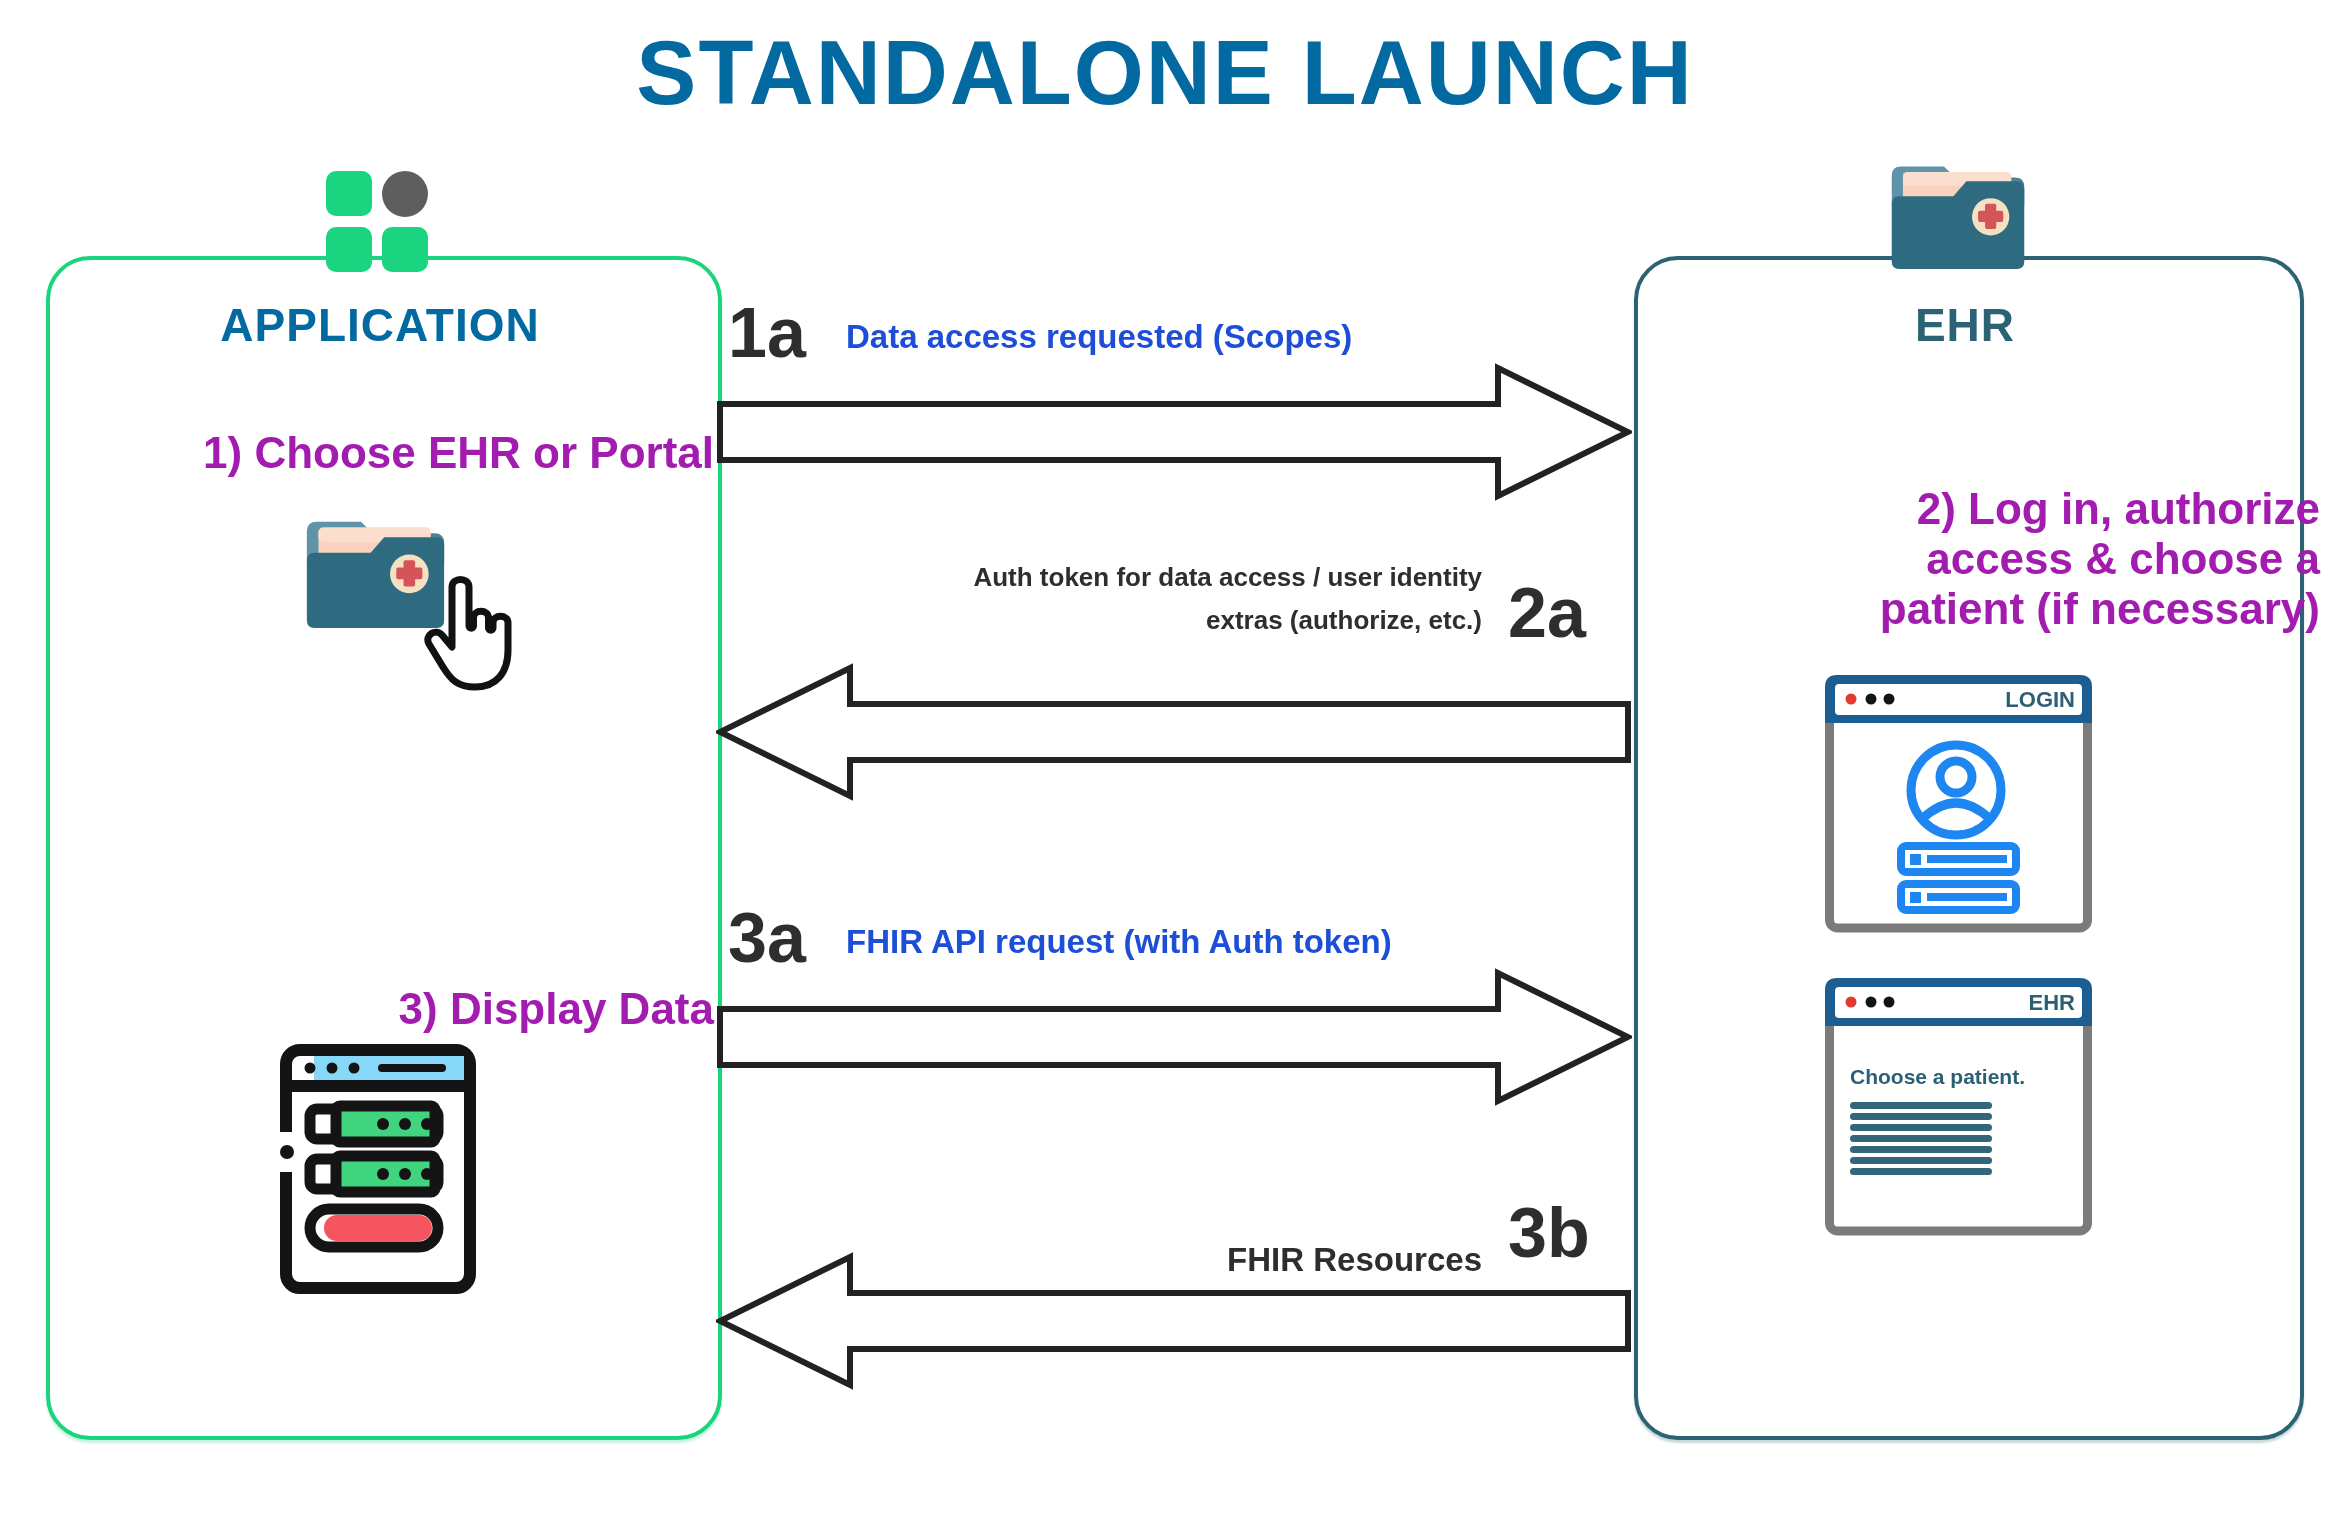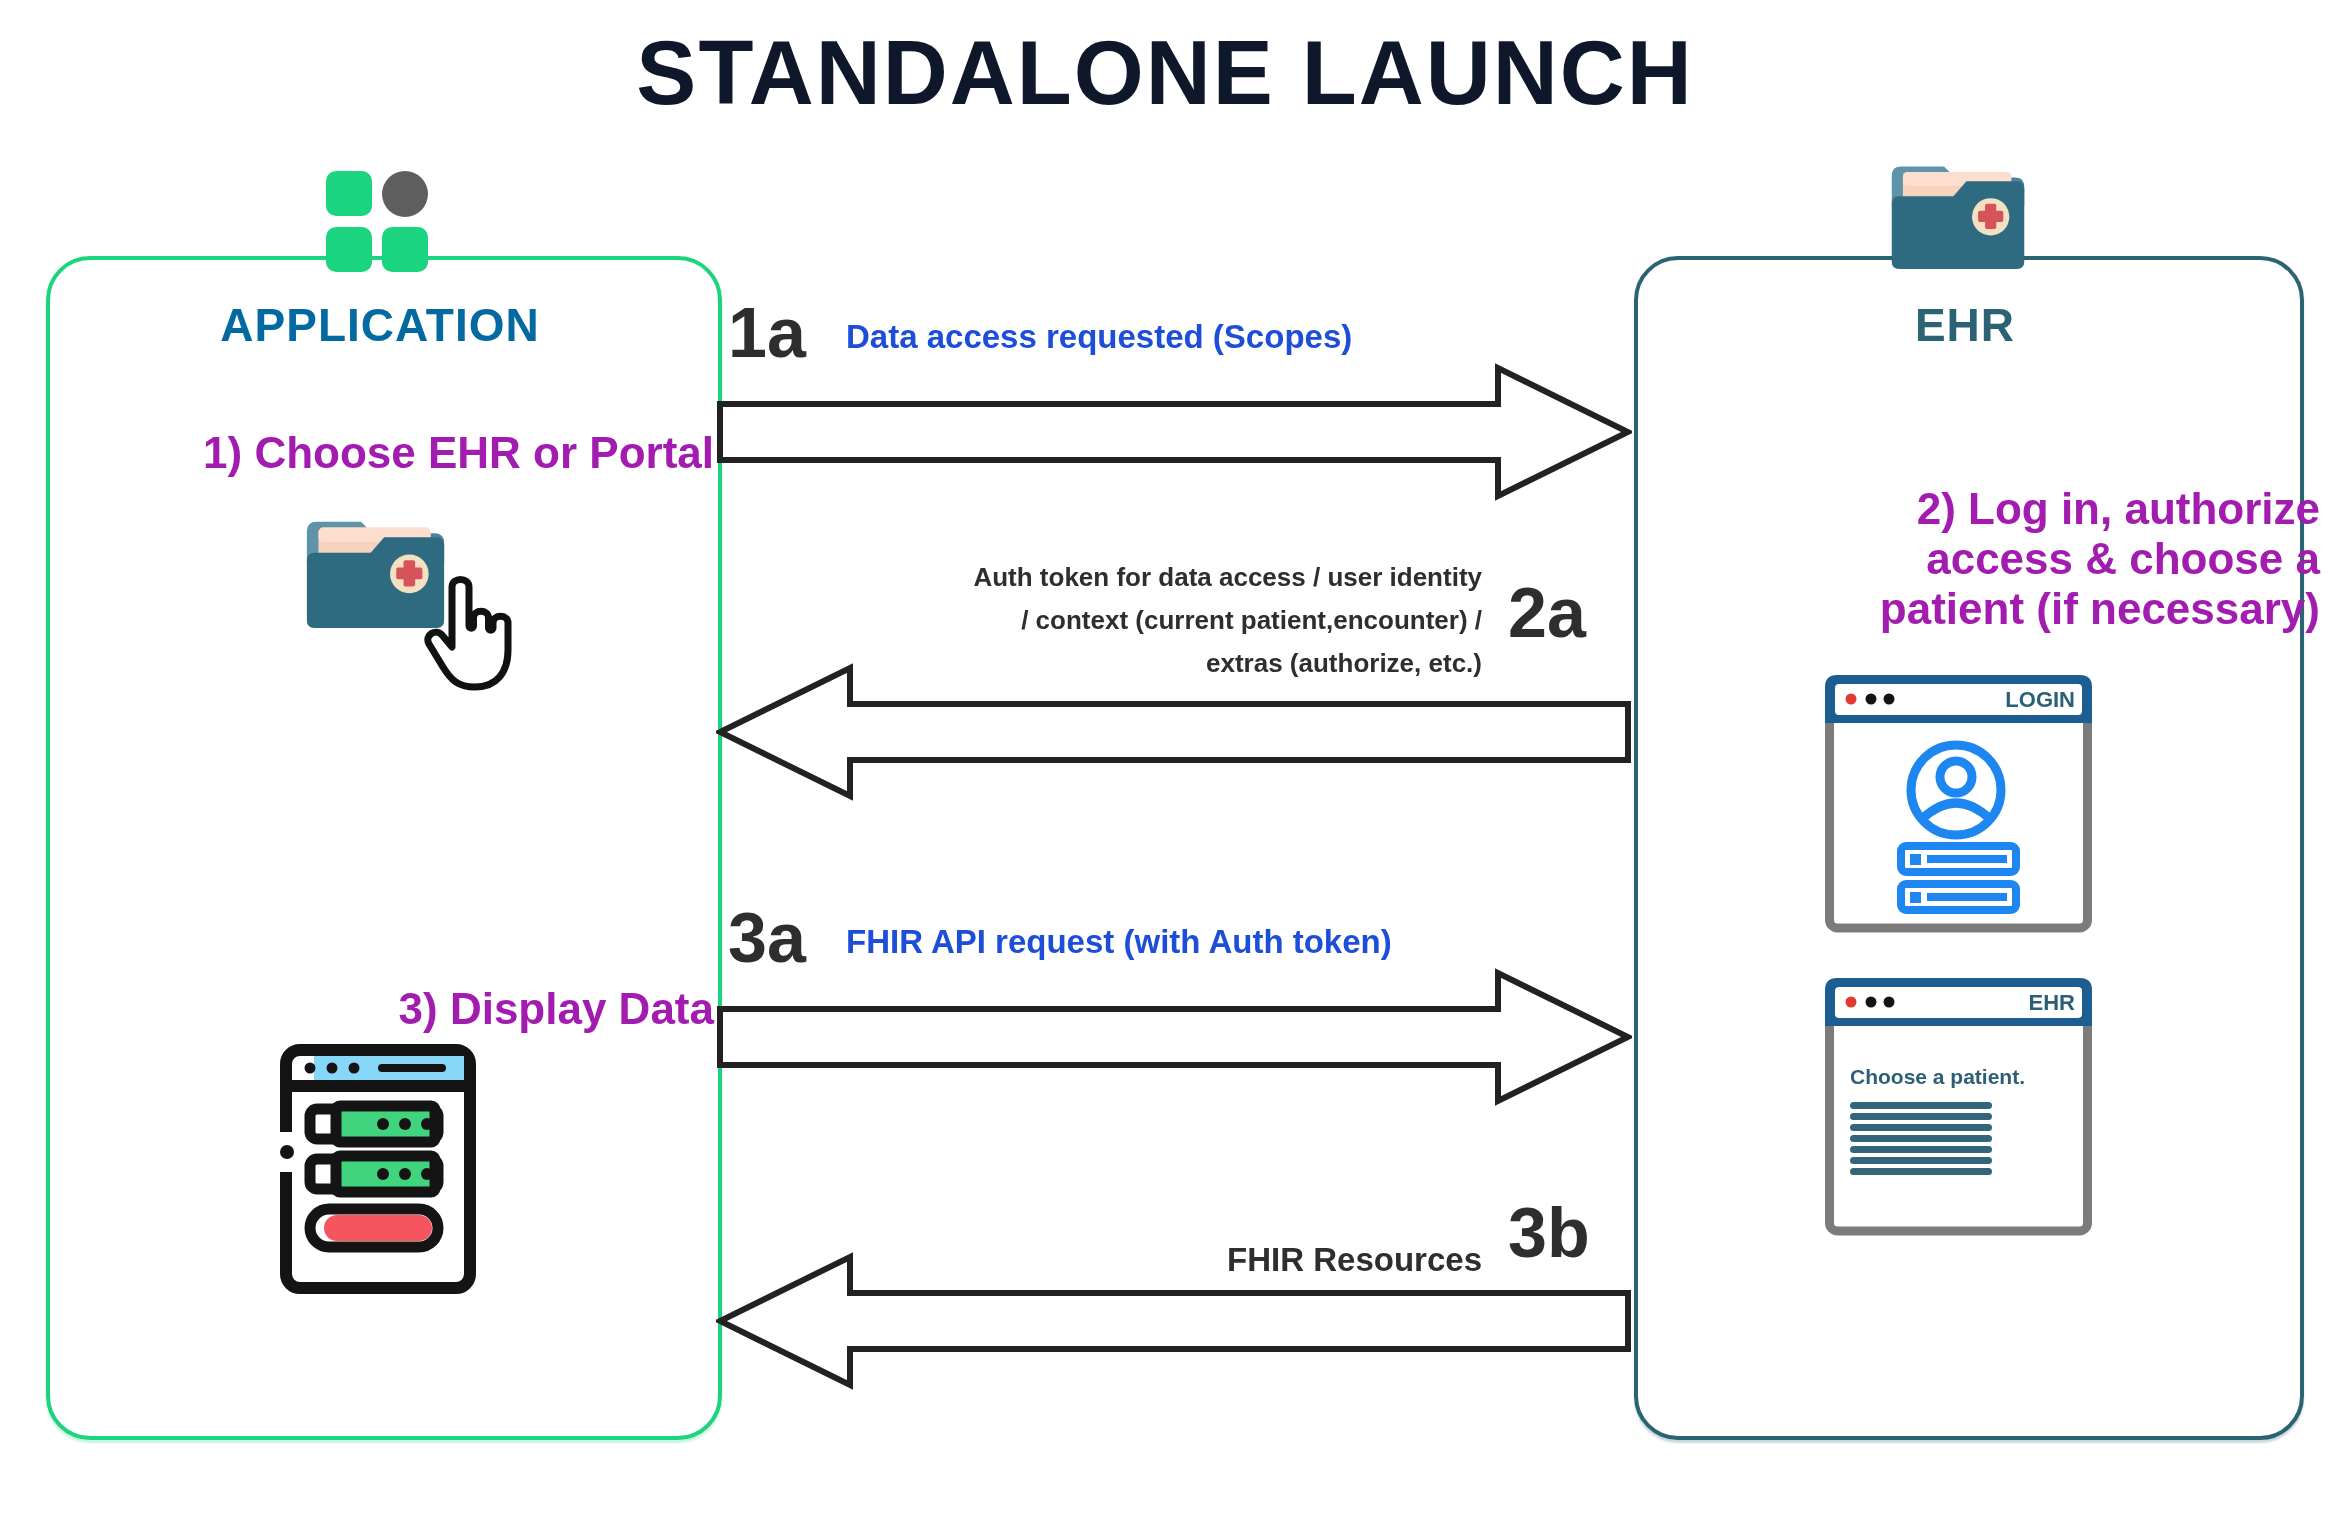--- a/index.html
+++ b/index.html
@@ -3,21 +3,21 @@
 <meta charset="utf-8">
 <style>
   html,body{margin:0;padding:0;background:#ffffff;}
   .canvas{
     position:relative;width:2330px;height:1532px;background:#ffffff;overflow:hidden;
     font-family:"Liberation Sans", sans-serif;color:#2d2d2d;
   }
   .abs{position:absolute;}
   .page-title{
     left:0;right:0;top:22px;text-align:center;
-    font-size:90px;font-weight:900;letter-spacing:2px;color:#0f172a;
+    font-size:90px;font-weight:900;letter-spacing:2px;color:#0369a1;
   }
   
   .actor-box{border:4px solid;border-radius:44px;background:#fff;}
   .app-box{left:46px;top:256px;width:668px;height:1176px;border-color:#1bd47f;box-shadow:0 3px 2px rgba(27,212,127,.25);}
   .ehr-box{left:1634px;top:256px;width:662px;height:1176px;border-color:#2b6374;box-shadow:0 3px 2px rgba(43,99,116,.25);}
   .actor-title{left:0;width:100%;text-align:center;font-size:46px;font-weight:700;letter-spacing:1px;}
   .app-title{color:#0369a1;}
   .ehr-title{color:#2b6374;}
   .step-text{left:0;width:100%;text-align:right;font-size:44px;font-weight:700;color:#a21caf;}
   .step2{line-height:50px;padding-left:24px;}
@@ -147,21 +147,20 @@
   </svg>
 
   <div class="abs msg-big" style="left:728px;top:298px">1a</div>
   <div class="abs msg-text" style="left:846px;top:320px">Data access requested (Scopes)</div>
   <svg class="abs" style="left:716px;top:342px" width="916" height="180" viewBox="0 0 916 180">
     <polygon points="4,62 782,62 782,26 912,90 782,154 782,118 4,118" fill="#ffffff" stroke="#222222" stroke-width="6"></polygon>
   </svg>
 
   <div class="abs msg-block" style="top:556px">
     <div>Auth token for data access / user identity</div>
-    <div>/ context (current patient,encounter) /</div>
     <div>extras (authorize, etc.)</div>
   </div>
   <div class="abs msg-big" style="left:1508px;top:578px">2a</div>
   <svg class="abs" style="left:716px;top:642px" width="916" height="180" viewBox="0 0 916 180">
     <polygon points="912,62 134,62 134,26 4,90 134,154 134,118 912,118" fill="#ffffff" stroke="#222222" stroke-width="6"></polygon>
   </svg>
 
   <div class="abs msg-big" style="left:728px;top:903px">3a</div>
   <div class="abs msg-text" style="left:846px;top:925px">FHIR API request (with Auth token)</div>
   <svg class="abs" style="left:716px;top:947px" width="916" height="180" viewBox="0 0 916 180">

